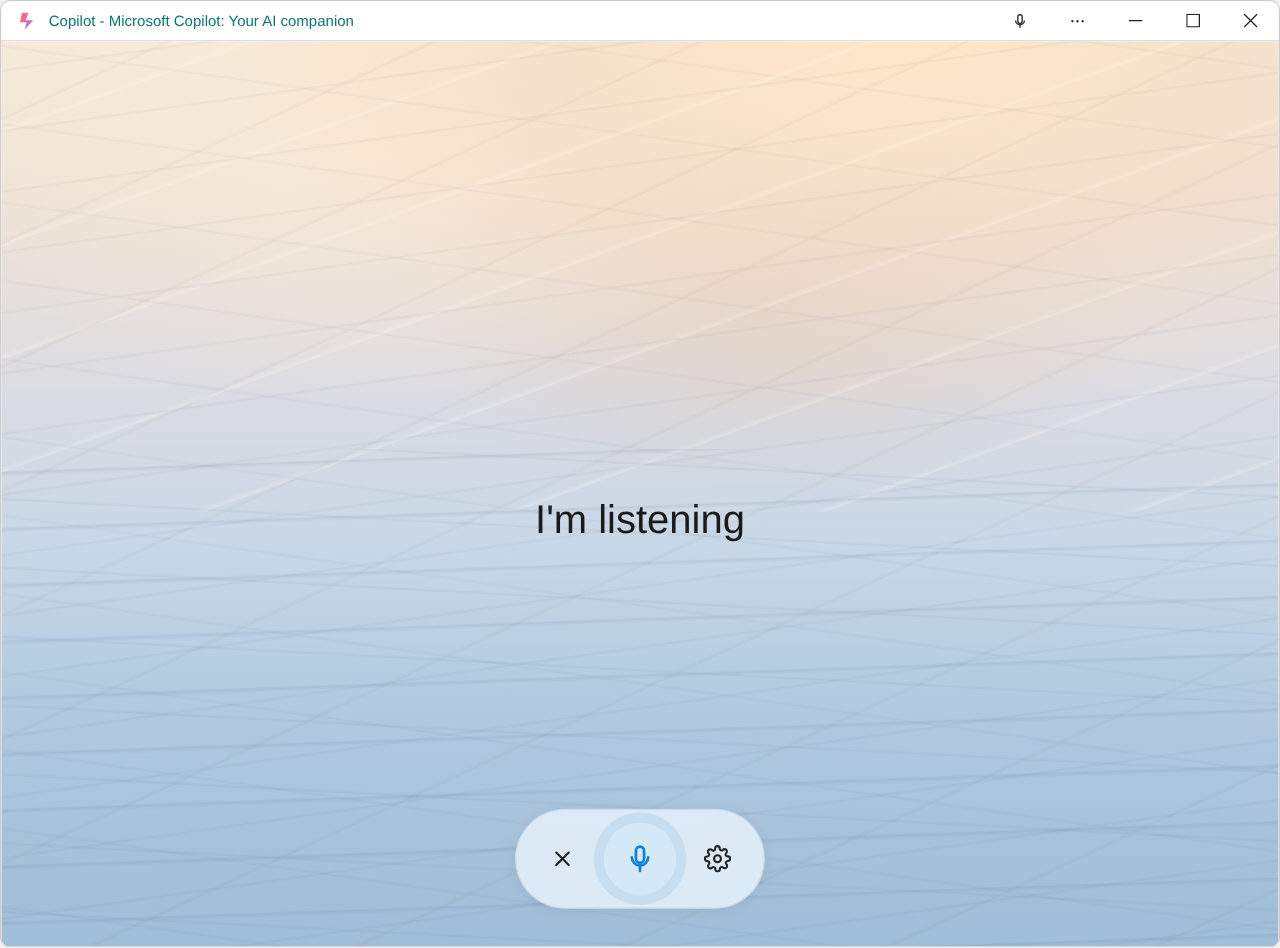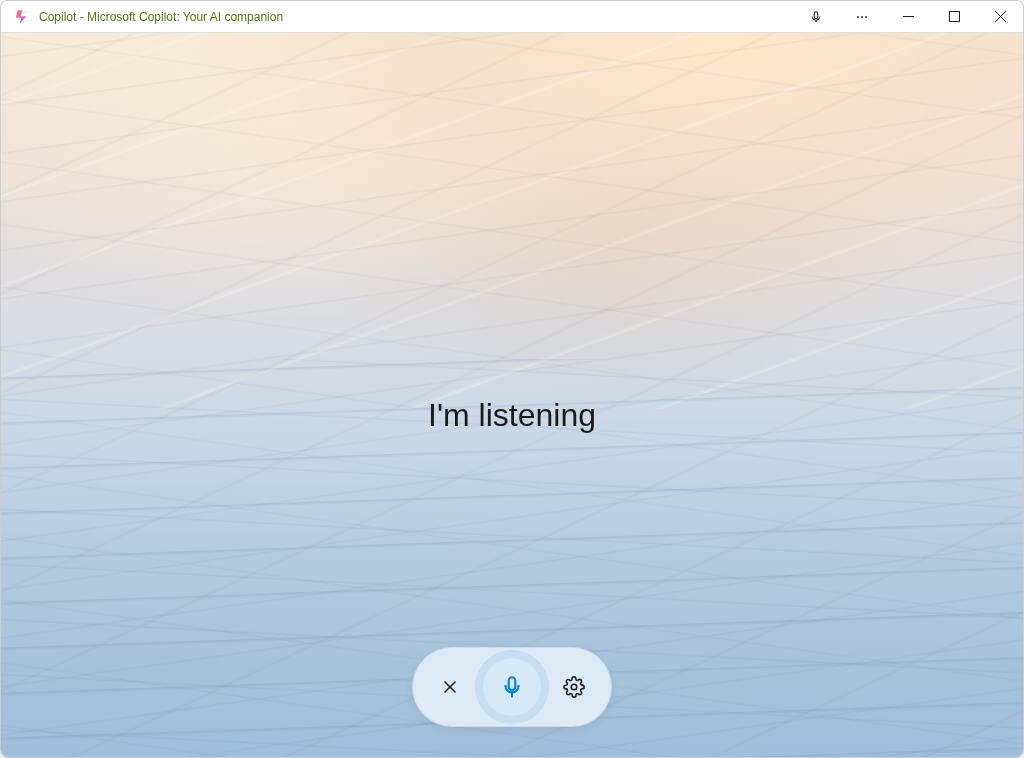--- a/index.html
+++ b/index.html
@@ -40,21 +40,21 @@
       width: 18px;
       height: 18px;
       margin-right: 8px;
       display: flex;
       align-items: center;
       justify-content: center;
     }
 
     .window-title {
       font-size: 12px;
-      color: #4d7c0f;
+      color: #0f766e;
       flex: 1;
     }
 
     .titlebar-controls {
       display: flex;
       align-items: center;
       height: 100%;
     }
 
     .titlebar-btn {

